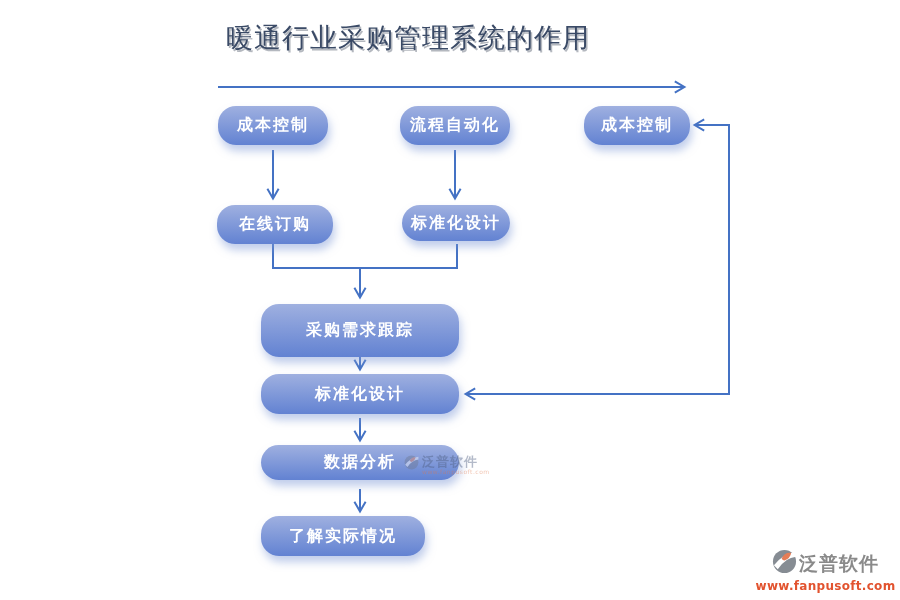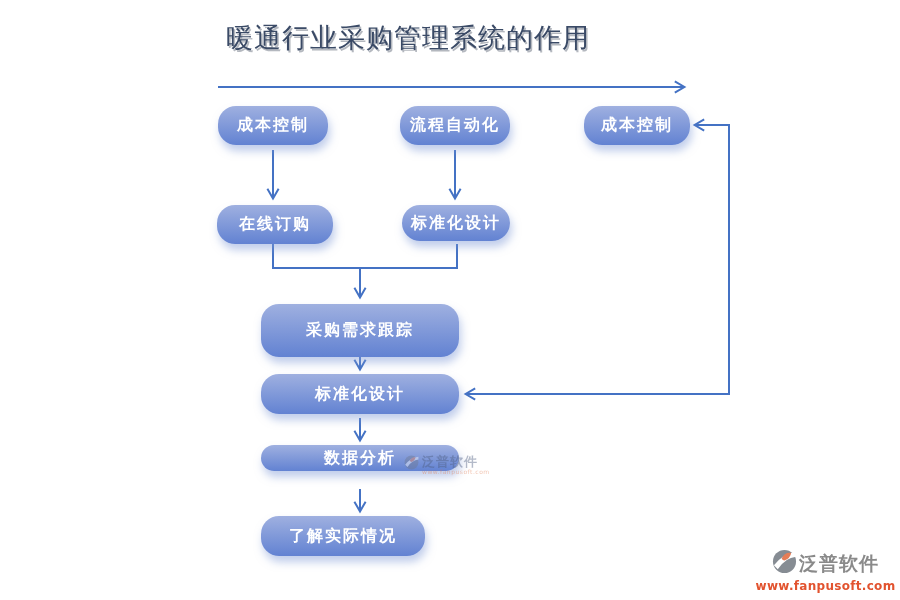--- a/index.html
+++ b/index.html
@@ -22,21 +22,21 @@
     box-shadow:2px 6px 9px rgba(130,155,215,.5);
     font-weight:bold;
   }
   .n0{left:218px;top:106px;width:110px;height:39px}
   .n1{left:400px;top:106px;width:110px;height:39px}
   .n2{left:584px;top:106px;width:106px;height:39px}
   .n3{left:217px;top:205px;width:116px;height:39px}
   .n4{left:402px;top:205px;width:108px;height:36px}
   .n5{left:261px;top:304px;width:198px;height:53px}
   .n6{left:261px;top:374px;width:198px;height:40px}
-  .n7{left:261px;top:445px;width:198px;height:26px}
+  .n7{left:261px;top:445px;width:198px;height:35px}
   .n8{left:261px;top:516px;width:164px;height:40px}
   svg.wires{position:absolute;left:0;top:0;width:900px;height:600px;pointer-events:none;}
   .wire{fill:none;stroke:var(--arrow,#4472C4);stroke-width:2;}
   .arrowhead{fill:none;stroke:var(--arrow,#4472C4);stroke-width:1;}
   .watermark{
     position:absolute;left:404px;top:455px;opacity:.42;display:flex;align-items:flex-start;gap:3px;
   }
   .watermark .wm-txt{display:flex;flex-direction:column;line-height:1;}
   .watermark .wm-name{font-size:13px;font-weight:bold;color:#4d5d80;letter-spacing:1px;}
   .watermark .wm-sub{font-size:6px;color:#e0764a;margin-top:1px;letter-spacing:.5px;}

